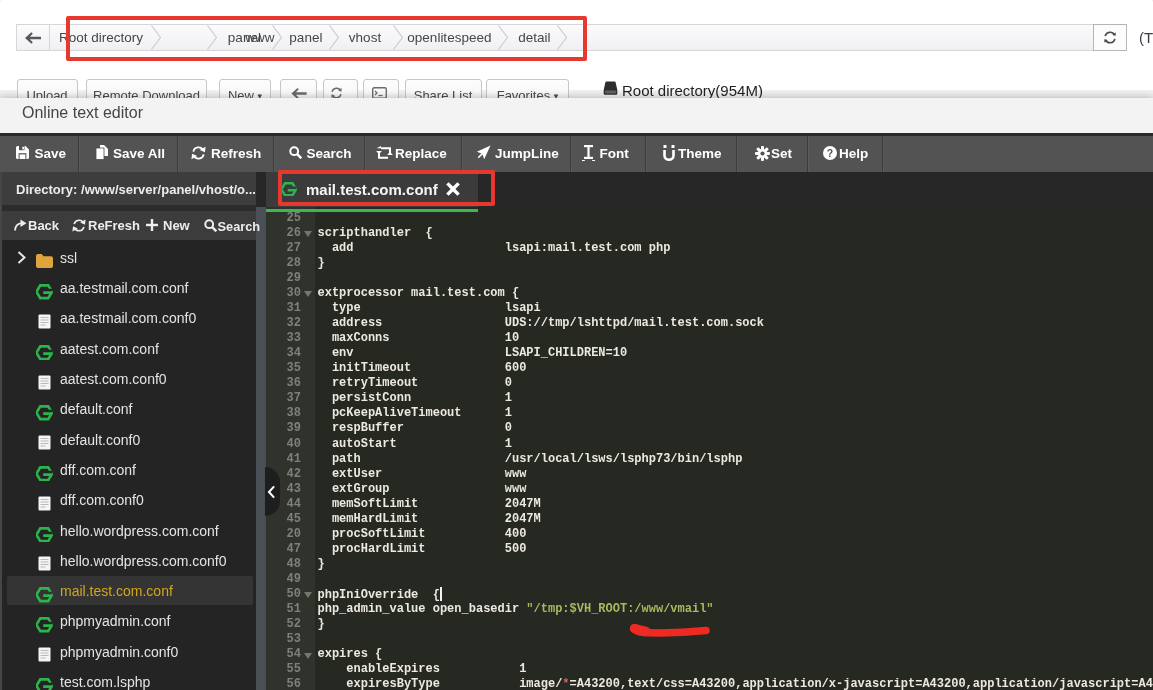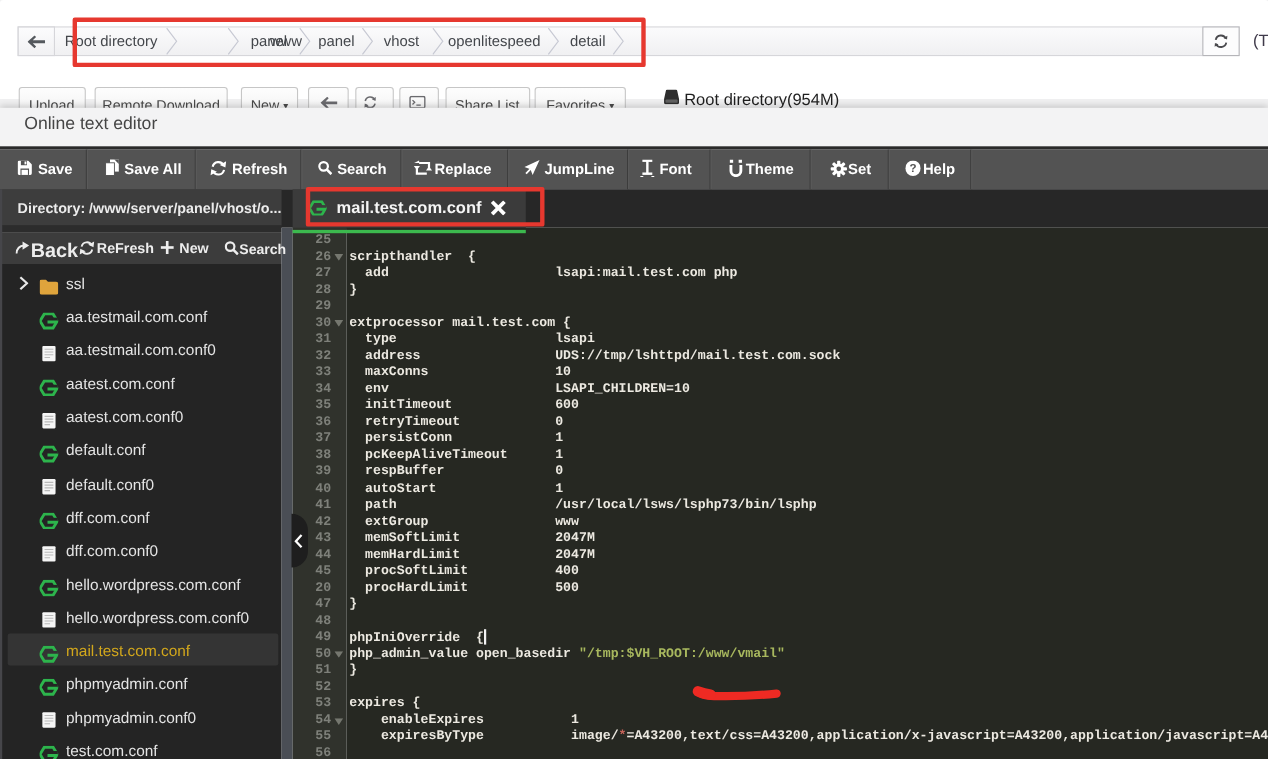--- a/index.html
+++ b/index.html
@@ -189,21 +189,21 @@
     <rect x="12.1" y="4.9" width="5" height="3.1" fill="#3b3b3b"></rect>
     <path d="M7.4 7.6 H16.9 V8.6 L15.9 10.4 H7.4 Z" fill="#2db44c"></path>
   </svg>
 <div class="abs" style="left:306px;top:181px;font-size:15px;font-weight:bold;color:#f5f5f5">mail.test.com.conf</div>
 <svg class="abs" style="left:446px;top:182px" width="14" height="14" viewBox="0 0 14 14">
     <path d="M7 4.6 L11.4 0.2 13.8 2.6 9.4 7 13.8 11.4 11.4 13.8 7 9.4 2.6 13.8 0.2 11.4 4.6 7 0.2 2.6 2.6 0.2 Z" fill="#fff"></path>
   </svg>
 <div class="abs" style="left:0;top:205px;width:256px;height:6px;background:#2c2c2c"></div>
 <div class="abs" style="left:0;top:211px;width:256px;height:29px;background:#3c3c3c"></div>
 <div class="abs" style="left:0;top:240px;width:256px;height:450px;background:#242424"></div>
-<div class="abs" style="left:28px;top:218px;font-size:18px;font-weight:bold;color:#ededed">Back</div>
+<div class="abs" style="left:28px;top:218px;font-size:13px;font-weight:bold;color:#ededed">Back</div>
 <div class="abs" style="left:88px;top:218px;font-size:13px;font-weight:bold;color:#ededed">ReFresh</div>
 <div class="abs" style="left:163px;top:218px;font-size:13px;font-weight:bold;color:#ededed">New</div>
 <div class="abs" style="left:217.5px;top:218.5px;font-size:12.8px;font-weight:bold;color:#ededed;z-index:2">Search</div>
 <svg class="abs" style="left:14px;top:219px" width="13" height="12" viewBox="0 0 13 12">
     <path d="M1 11.5 Q1.5 4.5 8 4.2" fill="none" stroke="#ededed" stroke-width="1.8"></path>
     <path d="M6.5 0.5 L12.5 4.2 6.5 8 Z" fill="#ededed"></path>
   </svg>
 <svg class="abs" style="left:72px;top:219px" width="14" height="13" viewBox="0 0 14 13">
     <g stroke="#ededed" stroke-width="1.7" fill="none">
       <path d="M2.2 5.2 A4.9 4.9 0 0 1 11.5 4.2"></path>
@@ -323,21 +323,21 @@
 <div class="abs" style="left:60px;top:643.7px;font-size:14px;color:#e4e4e4">phpmyadmin.conf0</div>
 <svg class="abs" style="left:38px;top:647.2px" width="13" height="15" viewBox="0 0 13 15">
     <rect x="0.5" y="0.5" width="12" height="14" rx="1" fill="#f5f5f5"></rect>
     <g stroke="#b9b9b9" stroke-width="1">
       <path d="M2.5 3.5 h8"></path>
       <path d="M2.5 6 h8"></path>
       <path d="M2.5 8.5 h8"></path>
       <path d="M2.5 11 h5"></path>
     </g>
   </svg>
-<div class="abs" style="left:60px;top:674.0px;font-size:14px;color:#e4e4e4">test.com.conf</div>
+<div class="abs" style="left:60px;top:674.0px;font-size:14px;color:#e4e4e4">test.com.lsphp</div>
 <svg class="abs" style="left:36px;top:678.0px" width="16.5" height="15.5" viewBox="0 0 17 16">
     <path d="M4.4 1.4 H12.6 L16.6 8 L12.6 14.6 H4.4 L0.4 8 Z" fill="none" stroke="#2db44c" stroke-width="2.7"></path>
     <rect x="12.1" y="4.9" width="5" height="3.1" fill="#242424"></rect>
     <path d="M7.4 7.6 H16.9 V8.6 L15.9 10.4 H7.4 Z" fill="#2db44c"></path>
   </svg>
 <div class="abs" style="left:256px;top:207px;width:10px;height:483px;background:#4a4e55"></div>
 <div class="abs" style="left:266px;top:207px;width:49px;height:483px;background:#30322c"></div>
 <div class="abs" style="left:315px;top:207px;width:838px;height:483px;background:#262822"></div>
 <div class="abs mono" style="left:266px;top:210.8px;width:35px;text-align:right;font-size:12px;font-weight:bold;color:#7e807a">
     <div style="height:15.06px;line-height:15.06px">25</div>
@@ -396,20 +396,21 @@
     <div style="height:15.06px;line-height:15.06px;white-space:pre">  address                 UDS://tmp/lshttpd/mail.test.com.sock</div>
     <div style="height:15.06px;line-height:15.06px;white-space:pre">  maxConns                10</div>
     <div style="height:15.06px;line-height:15.06px;white-space:pre">  env                     LSAPI_CHILDREN=10</div>
     <div style="height:15.06px;line-height:15.06px;white-space:pre">  initTimeout             600</div>
     <div style="height:15.06px;line-height:15.06px;white-space:pre">  retryTimeout            0</div>
     <div style="height:15.06px;line-height:15.06px;white-space:pre">  persistConn             1</div>
     <div style="height:15.06px;line-height:15.06px;white-space:pre">  pcKeepAliveTimeout      1</div>
     <div style="height:15.06px;line-height:15.06px;white-space:pre">  respBuffer              0</div>
     <div style="height:15.06px;line-height:15.06px;white-space:pre">  autoStart               1</div>
     <div style="height:15.06px;line-height:15.06px;white-space:pre">  path                    /usr/local/lsws/lsphp73/bin/lsphp</div>
+    <div style="height:15.06px;line-height:15.06px;white-space:pre">  extUser                 www</div>
     <div style="height:15.06px;line-height:15.06px;white-space:pre">  extGroup                www</div>
     <div style="height:15.06px;line-height:15.06px;white-space:pre">  memSoftLimit            2047M</div>
     <div style="height:15.06px;line-height:15.06px;white-space:pre">  memHardLimit            2047M</div>
     <div style="height:15.06px;line-height:15.06px;white-space:pre">  procSoftLimit           400</div>
     <div style="height:15.06px;line-height:15.06px;white-space:pre">  procHardLimit           500</div>
     <div style="height:15.06px;line-height:15.06px;white-space:pre">}</div>
     <div style="height:15.06px;line-height:15.06px;white-space:pre"></div>
     <div style="height:15.06px;line-height:15.06px;white-space:pre">phpIniOverride  {<span id="cursor"></span></div>
     <div style="height:15.06px;line-height:15.06px;white-space:pre">php_admin_value open_basedir <span style="color:#a8b85e">"/tmp:$VH_ROOT:/www/vmail"</span></div>
     <div style="height:15.06px;line-height:15.06px;white-space:pre">}</div>

